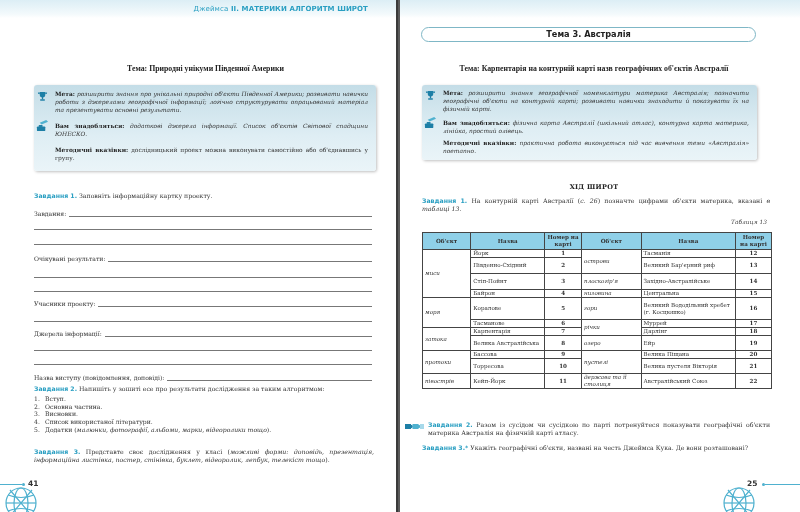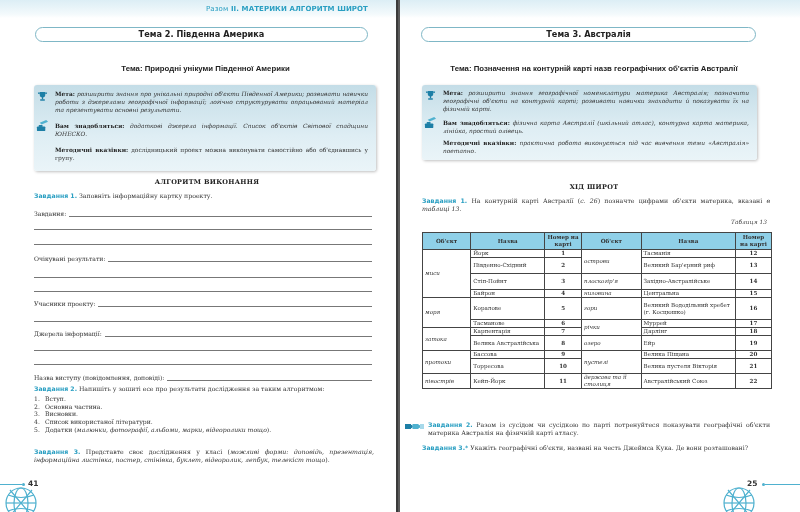--- a/index.html
+++ b/index.html
@@ -21,21 +21,21 @@
     font-family: "DejaVu Sans", sans-serif; font-size: 8.2px; font-weight: bold; text-align: center;
     line-height: 13px; color: #222; background: #fff; }
   .left .topic-pill { left: 35px; width: 333px; top: 27px; }
   .right .topic-pill { left: 21px; width: 335px; top: 27px; }
 
   .subtitle { position: absolute; left: 0; right: 0; text-align: center; font-size: 6.5px; color: #2a9fc2; }
   .left .subtitle { top: 49px; padding-left: 15px; }
   .right .subtitle { top: 48px; padding-left: -10px; left: -12px; }
 
   .theme-title { position: absolute; left: 0; right: 0; text-align: center;
-    font-family: Liberation Sans, sans-serif; font-size: 7.8px; font-weight: bold; color: #222; }
+    font-family: Liberation Serif, serif; font-size: 7.8px; font-weight: bold; color: #222; }
   .left .theme-title { top: 64px; padding-left: 15px; }
   .right .theme-title { top: 64px; left: -12px; }
 
   .info-box { position: absolute; background: linear-gradient(180deg, #c4dde7 0%, #dfeef4 60%, #eaf4f8 100%);
     border-radius: 3px; box-shadow: 1px 1px 3px rgba(0,0,0,0.25); font-size: 5.9px; line-height: 8px; color: #333; }
   .left .info-box { left: 34px; top: 85px; width: 342px; height: 86px; }
   .right .info-box { left: 22px; top: 85px; width: 335px; height: 75px; }
 
   .info-p { position: absolute; left: 21px; right: 8px; text-align: justify; }
   .info-p b { font-weight: bold; color: #222; }
@@ -75,45 +75,43 @@
   .table-caption { position: absolute; right: 33px; top: 219px; font-size: 5.9px; font-style: italic; color: #444; }
 
   .puzzle-icon { position: absolute; width: 20px; height: 9px; }
 </style>
 </head>
 <body>
 
 <div class="page left">
   <div class="top-band"></div>
   <div class="section-header">
-    <span class="lbl">Разом</span>
+    <span class="lbl">Джеймса</span>
     <span>ІІ. МАТЕРИКИ АЛГОРИТМ ШИРОТ</span>
   </div>
 
-  <div class="topic-pill">Тема 2. Південна Америка</div>
   <div class="theme-title">Тема: Природні унікуми Південної Америки</div>
 
   <div class="info-box">
     <svg class="icon-trophy" style="left:3px;top:6px" viewBox="0 0 12 12">
       <path d="M3 1h6v3a3 3 0 0 1-6 0z" fill="#1d7fa6"></path>
         <path d="M1 1.5h2v1.5a1.5 1.5 0 0 1-2-1.5zM9 1.5h2a1.5 1.5 0 0 1-2 1.5z" fill="#1d7fa6"></path>
       <rect x="5.3" y="6.5" width="1.4" height="2.5" fill="#1d7fa6"></rect>
         <rect x="3.5" y="9" width="5" height="1.6" fill="#1d7fa6"></rect>
     </svg>
     <p class="info-p" style="top:5px"><b>Мета:</b> <i>розширити знання про унікальні природні об'єкти Південної Америки; розвивати навички роботи з джерелами географічної інформації; логічно структурувати опрацьований матеріал та презентувати основні результати.</i></p>
     <svg class="icon-cap" style="left:2px;top:34px" viewBox="0 0 14 14">
       <path d="M4 4l7-3 2 2-7 3z" fill="#4fb1cf"></path>
         <rect x="1" y="8" width="9" height="5" rx="1" fill="#1d7fa6"></rect>
         <rect x="3" y="6.5" width="4" height="2" fill="#1d7fa6"></rect>
     </svg>
     <p class="info-p" style="top:37px"><b>Вам знадобляться:</b> <i>додаткові джерела інформації. Список об'єктів Світової спадщини ЮНЕСКО.</i></p>
     <p class="info-p" style="top:61px"><b>Методичні вказівки:</b> <span>дослідницький проект можна виконувати самостійно або об'єднавшись у групу.</span></p>
   </div>
 
-  <div class="algo-title">АЛГОРИТМ ВИКОНАННЯ</div>
 
   <div class="task" style="left:34px;top:192px;width:340px">
     <span class="tlabel">Завдання 1.</span> <span>Заповніть інформаційну картку проекту.</span>
   </div>
 
   <div class="field-row" style="top:207px">
       <span class="flabel">Завдання:</span>
       <span class="fline"></span>
     </div>
   <div class="blank-line" style="top:229px"></div>
@@ -171,21 +169,21 @@
       <path d="M4 9q13 5 26 0M4 25q13-5 26 0"></path>
         <path d="M6 4l22 26M28 4L6 30"></path>
     </g>
   </svg>
 </div>
 
 <div class="page right">
   <div class="top-band"></div>
 
   <div class="topic-pill">Тема 3. Австралія</div>
-  <div class="theme-title">Тема: Позначення на контурній карті назв географічних об'єктів Австралії</div>
+  <div class="theme-title">Тема: Карпентарія на контурній карті назв географічних об'єктів Австралії</div>
 
   <div class="info-box">
     <svg class="icon-trophy" style="left:3px;top:5px" viewBox="0 0 12 12">
       <path d="M3 1h6v3a3 3 0 0 1-6 0z" fill="#1d7fa6"></path>
         <path d="M1 1.5h2v1.5a1.5 1.5 0 0 1-2-1.5zM9 1.5h2a1.5 1.5 0 0 1-2 1.5z" fill="#1d7fa6"></path>
       <rect x="5.3" y="6.5" width="1.4" height="2.5" fill="#1d7fa6"></rect>
         <rect x="3.5" y="9" width="5" height="1.6" fill="#1d7fa6"></rect>
     </svg>
     <p class="info-p" style="top:4px"><b>Мета:</b> <i>розширити знання географічної номенклатури материка Австралія; позначити географічні об'єкти на контурній карті; розвивати навички знаходити й показувати їх на фізичній карті.</i></p>
     <svg class="icon-cap" style="left:2px;top:31px" viewBox="0 0 14 14">

